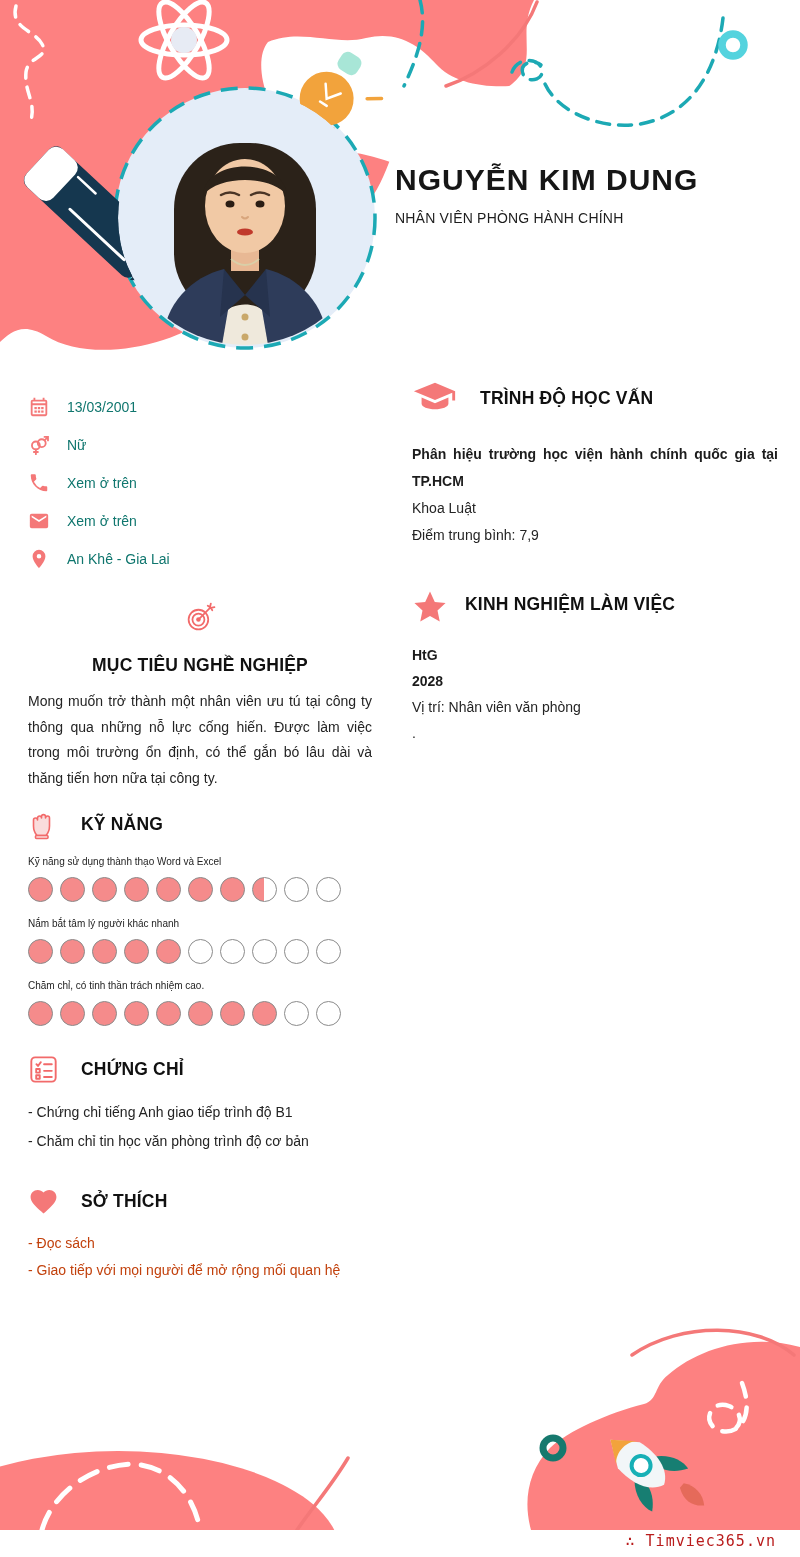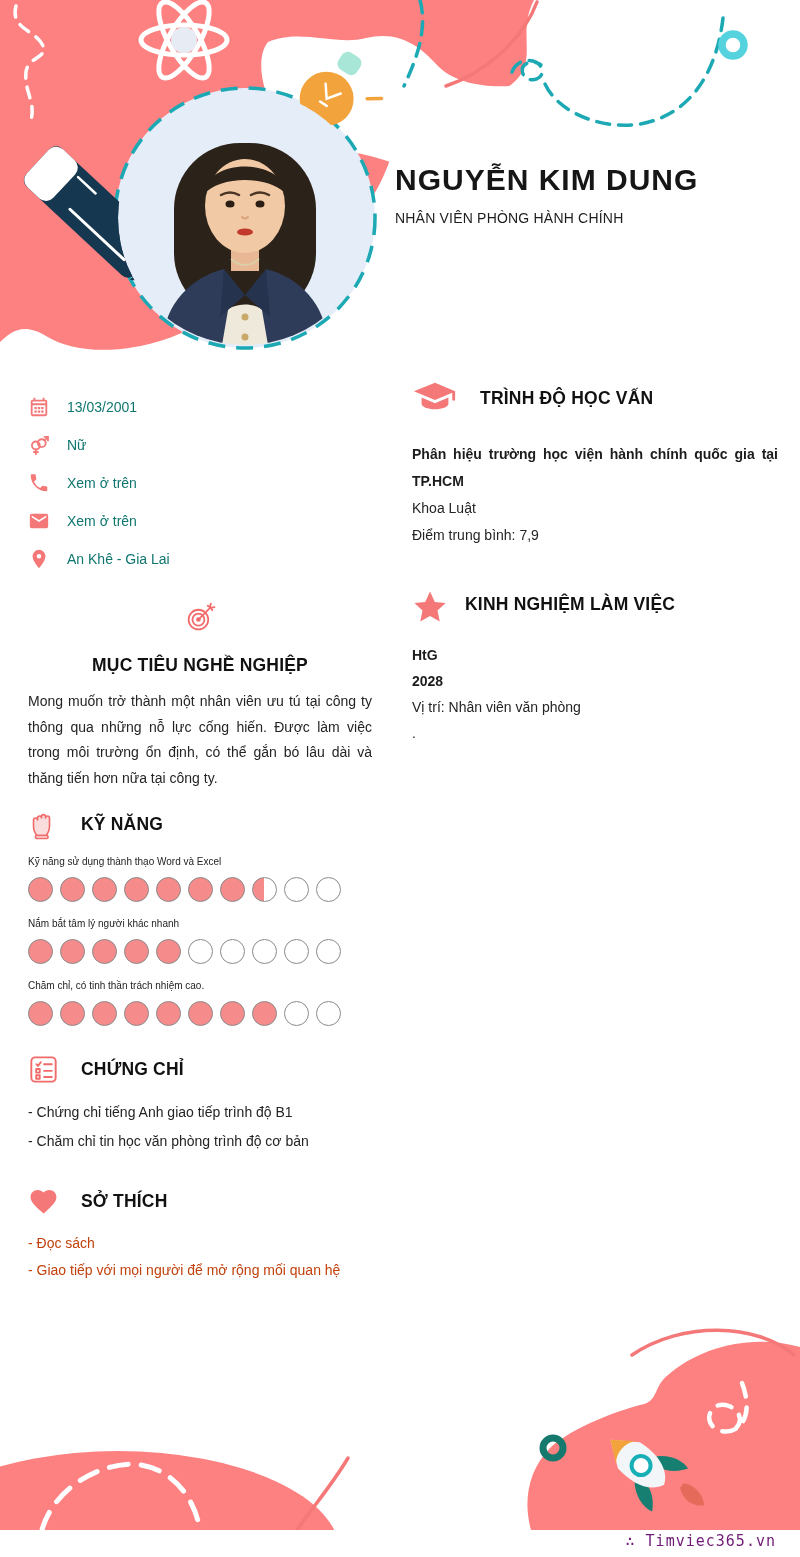--- a/index.html
+++ b/index.html
@@ -51,21 +51,21 @@
   .edu-school { margin-top:25px; font-size:14px; font-weight:700; line-height:27px; text-align:justify; color:#1c1c1c; }
   .edu-line { font-size:14px; line-height:27px; color:#242424; }
 
   .exp-head { margin-top:40px; }
   .exp-body { margin-top:22px; }
   .exp-company, .exp-year { font-size:14px; font-weight:700; line-height:26px; color:#1c1c1c; }
   .exp-line { font-size:14px; line-height:26px; color:#242424; }
 
   .watermark {
     position:absolute; right:24px; top:1532px;
-    font-family:"DejaVu Sans Mono", monospace; font-size:15px; color:#701a75;
+    font-family:"DejaVu Sans Mono", monospace; font-size:15px; color:#b91c1c;
     letter-spacing:1px;
   }
 </style>
 </head>
 <body>
 
 <div class="page">
 
   <svg class="decor decor-top" width="800" height="370" viewBox="0 0 800 370">
 

